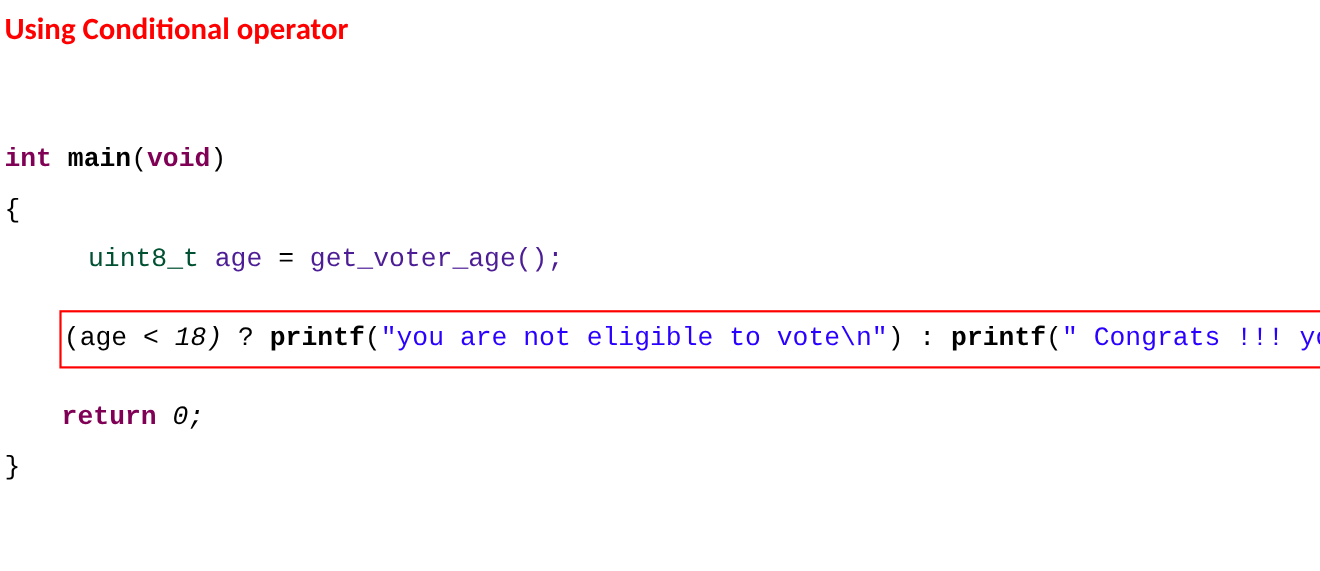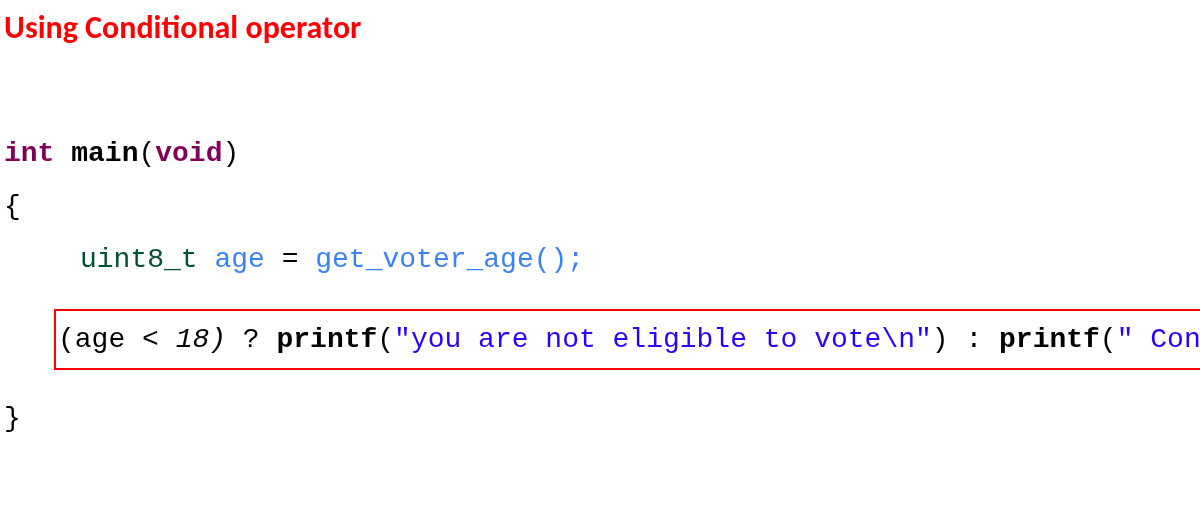--- a/index.html
+++ b/index.html
@@ -10,37 +10,37 @@
     body {
       width: 1200px;
       height: 519px;
       background: #ffffff;
       font-family: "Segoe UI", Arial, sans-serif;
       padding: 0;
       overflow: hidden;
     }
     .title {
       color: #ff0000;
-      font-size: 32px;
+      font-size: 28px;
       font-weight: bold;
       padding: 8px 4px 0 4px;
       font-family: "Calibri", "Segoe UI", Arial, sans-serif;
     }
     .code-block {
       font-family: "Consolas", "Courier New", monospace;
-      font-size: 28px;
+      font-size: 24px;
       line-height: 1.9;
       padding: 80px 0 0 4px;
       white-space: nowrap;
     }
     .kw-type { color: #7f0055; font-weight: bold; }
     .kw-flow { color: #7f0055; font-weight: bold; }
     .kw-void { color: #7f0055; font-weight: bold; }
     .fn-name { color: #000000; font-weight: bold; }
-    .ident { color: #3b82f6; }
+    .ident { color: #4c1d95; }
     .typ { color: #005032; margin-left: 24px; }
     .punct { color: #000000; }
     .str { color: #2a00ff; }
     .num { color: #000000; font-style: italic; }
     .highlight-box {
       display: inline-block;
       border: 2px solid #ff0000;
       padding: 2px 6px 2px 2px;
       margin-left: -2px;
     }
@@ -70,18 +70,21 @@
   <span class="spacer"></span>
 
   <span class="indent1">
     <span class="highlight-box">
       <span class="punct">(age </span><span class="punct">&lt;</span><span class="num"> 18) </span><span class="punct">?</span><span class="ident"> </span><span class="fn-name">printf</span><span class="punct">(</span><span class="str">"you are not eligible to vote\n"</span><span class="punct">) </span><span class="punct">:</span><span class="ident"> </span><span class="fn-name">printf</span><span class="punct">(</span><span class="str">" Congrats !!! you can vote\n"</span>
     </span>
   </span>
 
   <span class="spacer"></span>
 
+  <span class="indent1">
+    <span class="kw-flow">return</span><span class="num"> 0;</span>
+  </span>
 
   <span class="line">
     <span class="punct">}</span>
   </span>
 
 </div>
 
 </body></html>

